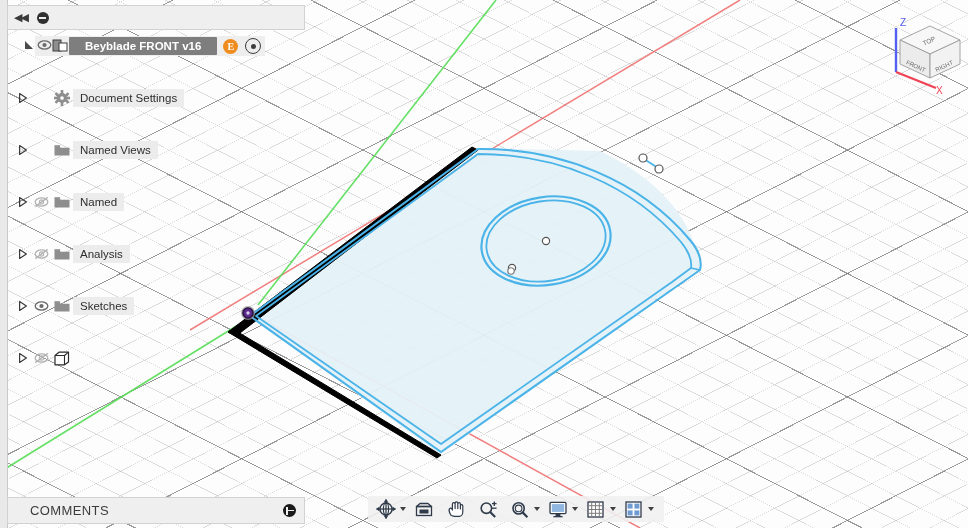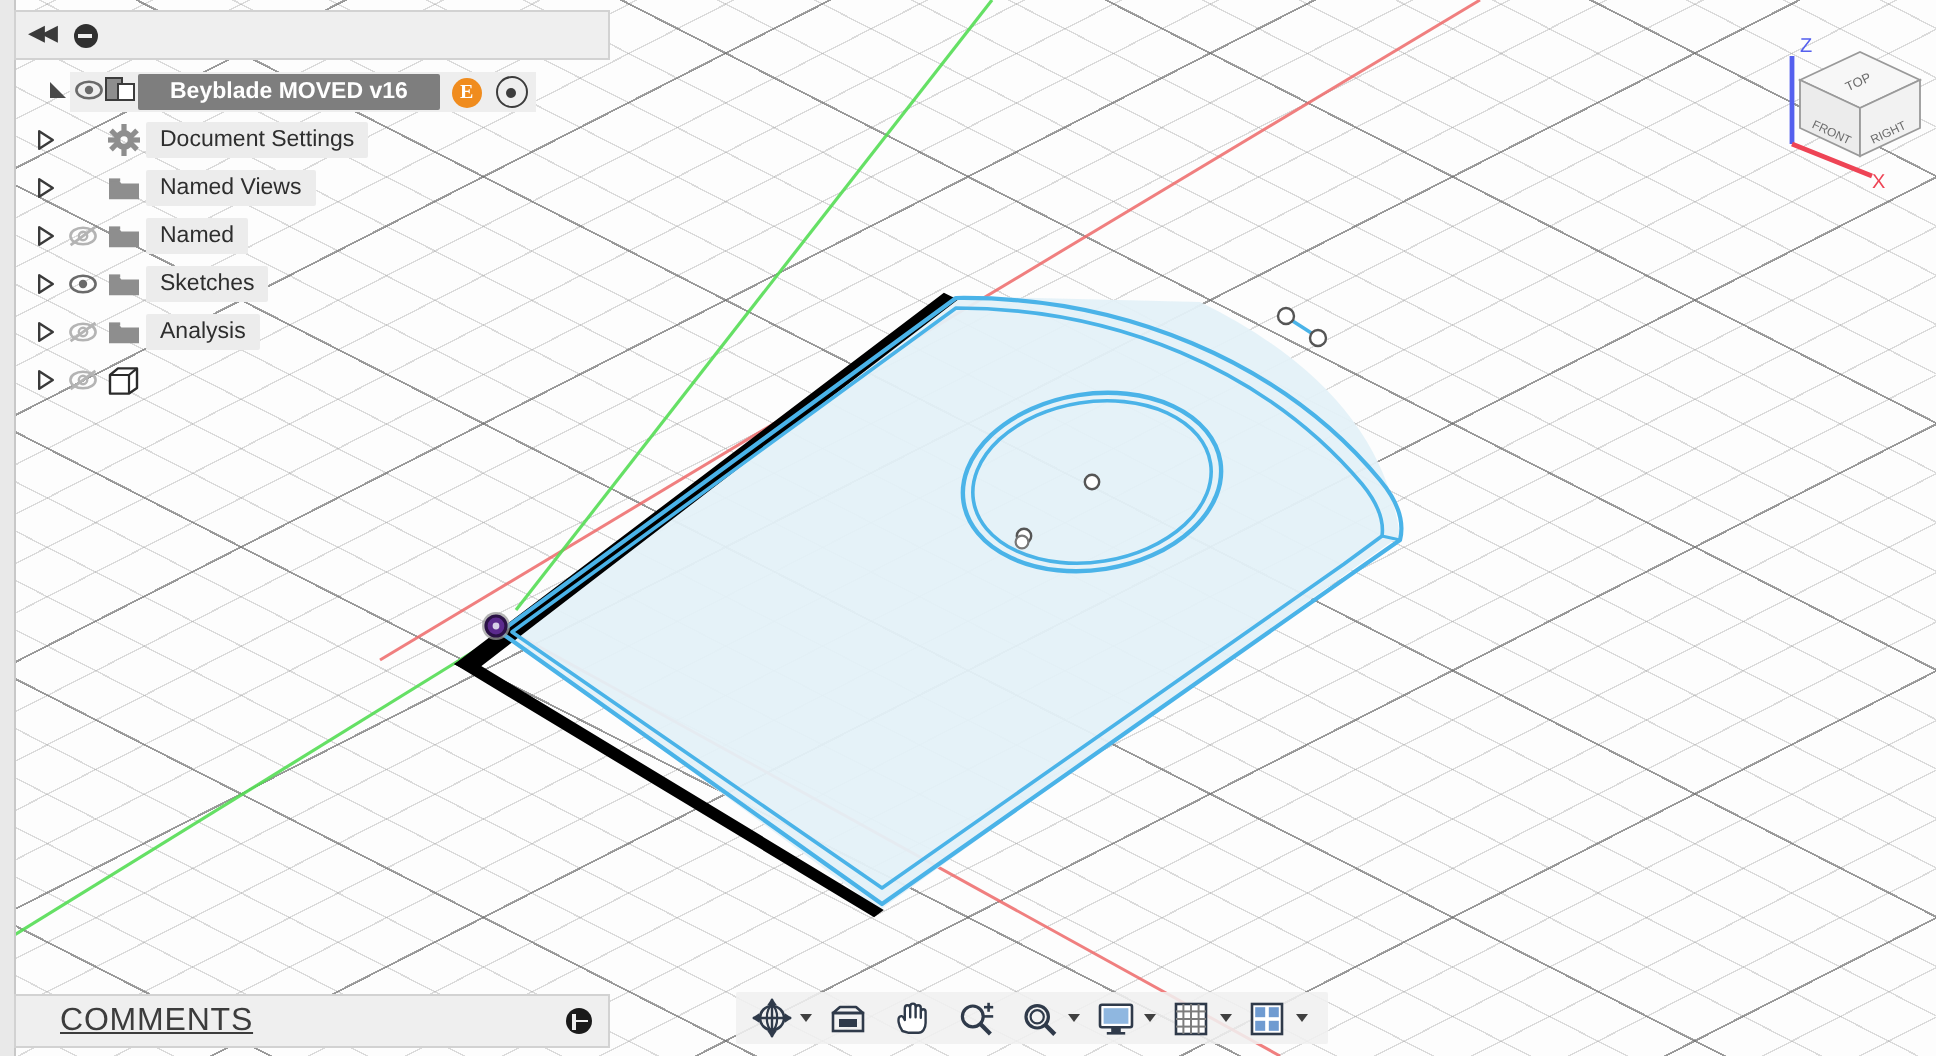--- a/index.html
+++ b/index.html
@@ -80,20 +80,21 @@
     left: 2.5px; top: 5px; width: 7px; height: 2px;
     background: #efefef;
   }
 
   
   #tree { margin-top: 4px; font-size: 11.5px; color: #2f2f2f; }
   .tree-row {
     display: flex; align-items: center;
     height: 24px;
     padding-left: 8px;
+    margin-top: 28px;
   }
   .tree-row .expander {
     width: 16px; flex: 0 0 16px;
     display: flex; align-items: center; justify-content: center;
     cursor: pointer;
   }
   .tree-row .eye { width: 20px; flex:0 0 20px; display:flex; align-items:center; justify-content:center; cursor:pointer;}
   .tree-row .ico { width: 22px; flex:0 0 22px; display:flex; align-items:center; justify-content:center;}
   .tree-row .lbl {
     background: #ececec;
@@ -131,21 +132,21 @@
   #comments-panel {
     position: absolute; left: 7px; bottom: 4px;
     width: 298px; height: 27px;
     background: #efefef;
     border: 1px solid #d2d2d2;
     box-sizing: border-box;
     display: flex; align-items: center;
     padding: 0 8px 0 22px;
   }
   #comments-panel .title {
-    font-size: 16px; color: #3c3c3c; letter-spacing: 0.4px; flex: 1; text-decoration: underline;
+    font-size: 13px; color: #3c3c3c; letter-spacing: 0.4px; flex: 1;
   }
   #comments-panel .plus {
     width: 13px; height: 13px; border-radius: 50%;
     background: #1a1a1a; position: relative; cursor: pointer;
   }
   #comments-panel .plus::before,
   #comments-panel .plus::after {
     content:""; position:absolute; background:#efefef;
   }
   #comments-panel .plus::before { left:2.5px; top:5.6px; width:8px; height:1.9px; }
@@ -266,21 +267,21 @@
               <ellipse cx="7.5" cy="6" rx="6.3" ry="4.1" fill="none" stroke="#6a6a6a" stroke-width="1.3"></ellipse>
               <circle cx="7.5" cy="6" r="2.1" fill="#6a6a6a"></circle>
             </svg>
           </span>
           <span class="ico">
             <svg width="17" height="15" viewBox="0 0 17 15">
               <rect x="1" y="2" width="8" height="11" fill="#8e8e8e" stroke="#3c3c3c" stroke-width="1"></rect>
               <rect x="7" y="5" width="8" height="8" fill="#ffffff" stroke="#3c3c3c" stroke-width="1"></rect>
             </svg>
           </span>
-          <span class="name">Beyblade MOVED v16</span>
+          <span class="name">Beyblade FRONT v16</span>
           <span class="badge-e">E</span>
           <span class="target-ico"></span>
         </span>
       </div>
 
       <div id="tree-items">
           <div class="tree-row">
             <span class="expander">
               <svg width="12" height="12" viewBox="0 0 12 12">
                 <polygon points="2.6,1.6 9.4,6 2.6,10.4" fill="none" stroke="#3a3a3a" stroke-width="1.2" stroke-linejoin="round"></polygon>
@@ -341,52 +342,52 @@
             <span class="lbl">Named</span>
           </div>
           <div class="tree-row">
             <span class="expander">
               <svg width="12" height="12" viewBox="0 0 12 12">
                 <polygon points="2.6,1.6 9.4,6 2.6,10.4" fill="none" stroke="#3a3a3a" stroke-width="1.2" stroke-linejoin="round"></polygon>
               </svg>
             </span>
             <span class="eye">
               <svg width="15" height="12" viewBox="0 0 15 12">
-                <ellipse cx="7.5" cy="6" rx="6.3" ry="4.1" fill="none" stroke="#6a6a6a" stroke-width="1.3"></ellipse>
-                <circle cx="7.5" cy="6" r="2.1" fill="#6a6a6a"></circle>
+                <ellipse cx="7.5" cy="6" rx="6.3" ry="4.1" fill="none" stroke="#b4b4b4" stroke-width="1.3"></ellipse>
+                <circle cx="7.5" cy="6" r="2.1" fill="none" stroke="#b4b4b4" stroke-width="1.2"></circle>
+                <line x1="1.3" y1="10.6" x2="13.7" y2="1.4" stroke="#b4b4b4" stroke-width="1.4"></line>
               </svg>
             </span>
             <span class="ico">
               <svg width="16" height="14" viewBox="0 0 16 14">
                 <path d="M0.5,3.2 L5.4,3.2 L6.7,4.8 L15.5,4.8 L15.5,12.6 L0.5,12.6 Z" fill="#8e8e8e"></path>
                 <rect x="0.5" y="2.2" width="5.6" height="1.6" fill="#8e8e8e"></rect>
               </svg>
             </span>
-            <span class="lbl">Sketches</span>
+            <span class="lbl">Analysis</span>
           </div>
           <div class="tree-row">
             <span class="expander">
               <svg width="12" height="12" viewBox="0 0 12 12">
                 <polygon points="2.6,1.6 9.4,6 2.6,10.4" fill="none" stroke="#3a3a3a" stroke-width="1.2" stroke-linejoin="round"></polygon>
               </svg>
             </span>
             <span class="eye">
               <svg width="15" height="12" viewBox="0 0 15 12">
-                <ellipse cx="7.5" cy="6" rx="6.3" ry="4.1" fill="none" stroke="#b4b4b4" stroke-width="1.3"></ellipse>
-                <circle cx="7.5" cy="6" r="2.1" fill="none" stroke="#b4b4b4" stroke-width="1.2"></circle>
-                <line x1="1.3" y1="10.6" x2="13.7" y2="1.4" stroke="#b4b4b4" stroke-width="1.4"></line>
+                <ellipse cx="7.5" cy="6" rx="6.3" ry="4.1" fill="none" stroke="#6a6a6a" stroke-width="1.3"></ellipse>
+                <circle cx="7.5" cy="6" r="2.1" fill="#6a6a6a"></circle>
               </svg>
             </span>
             <span class="ico">
               <svg width="16" height="14" viewBox="0 0 16 14">
                 <path d="M0.5,3.2 L5.4,3.2 L6.7,4.8 L15.5,4.8 L15.5,12.6 L0.5,12.6 Z" fill="#8e8e8e"></path>
                 <rect x="0.5" y="2.2" width="5.6" height="1.6" fill="#8e8e8e"></rect>
               </svg>
             </span>
-            <span class="lbl">Analysis</span>
+            <span class="lbl">Sketches</span>
           </div>
           <div class="tree-row">
             <span class="expander">
               <svg width="12" height="12" viewBox="0 0 12 12">
                 <polygon points="2.6,1.6 9.4,6 2.6,10.4" fill="none" stroke="#3a3a3a" stroke-width="1.2" stroke-linejoin="round"></polygon>
               </svg>
             </span>
             <span class="eye">
               <svg width="15" height="12" viewBox="0 0 15 12">
                 <ellipse cx="7.5" cy="6" rx="6.3" ry="4.1" fill="none" stroke="#b4b4b4" stroke-width="1.3"></ellipse>

